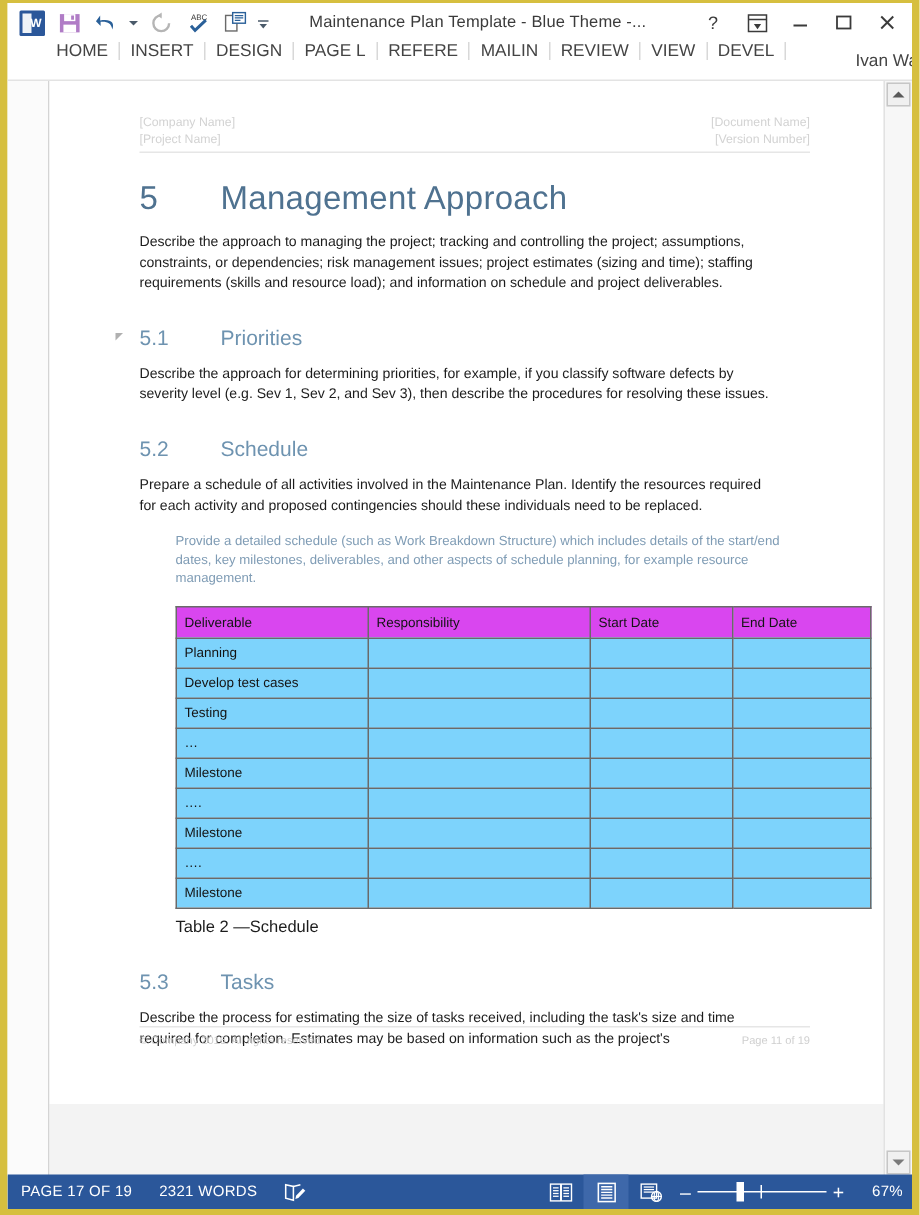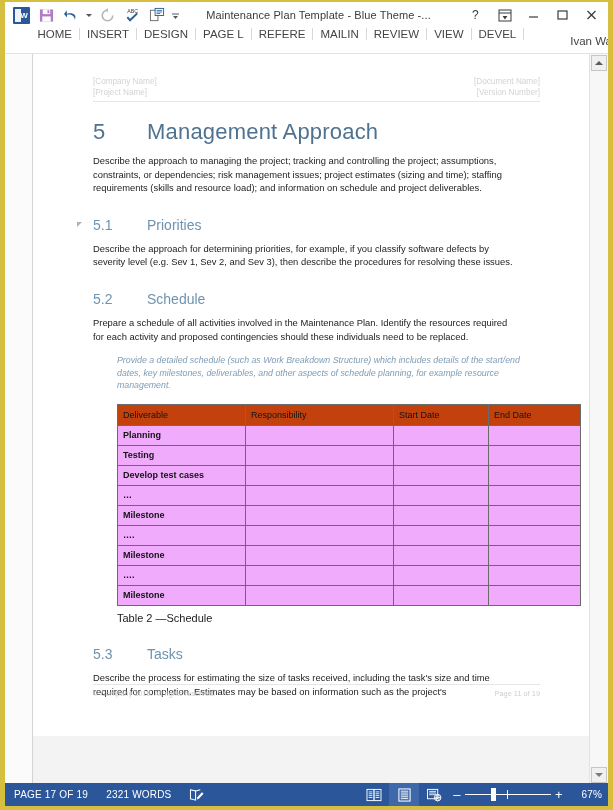--- a/index.html
+++ b/index.html
@@ -258,49 +258,47 @@
     line-height: 13.6px;
     color: #1c1c1c;
     font-family: "Liberation Sans", sans-serif;
     max-width: 420px;
   }
   p.hint {
     margin: 11px 0 12px 24px;
     font-size: 8.8px;
     line-height: 12.6px;
     color: #7f9cb5;
-    font-style: italic;
     max-width: 405px;
   }
 
   
   table.sched {
     margin: 11px 0 0 24px;
     border-collapse: collapse;
     width: 423px;
     table-layout: fixed;
   }
   table.sched th {
-    background: #c2410c;
+    background: #d946ef;
     border: 1px solid #6a6a6a;
     font-weight: normal;
     font-size: 9px;
     color: #141414;
     text-align: left;
     padding: 3px 4px 3px 5px;
     height: 14px;
   }
   table.sched td {
     border: 1px solid #6a6a6a;
     font-size: 9px;
     color: #141414;
     padding: 3px 4px 3px 5px;
     height: 13px;
-    background: #f0abfc;
-    font-weight: bold;
+    background: #7dd3fc;
   }
   .cap {
     margin: 6px 0 12px 24px;
     font-size: 11px;
     color: #1c1c1c;
   }
 
   
   .doc-footer {
     position: absolute;
@@ -596,27 +594,27 @@
             </tr>
           </thead>
           <tbody>
             <tr>
               <td>Planning</td>
               <td></td>
               <td></td>
               <td></td>
             </tr>
             <tr>
+              <td>Develop test cases</td>
+              <td></td>
+              <td></td>
+              <td></td>
+            </tr>
+            <tr>
               <td>Testing</td>
-              <td></td>
-              <td></td>
-              <td></td>
-            </tr>
-            <tr>
-              <td>Develop test cases</td>
               <td></td>
               <td></td>
               <td></td>
             </tr>
             <tr>
               <td>…</td>
               <td></td>
               <td></td>
               <td></td>
             </tr>

